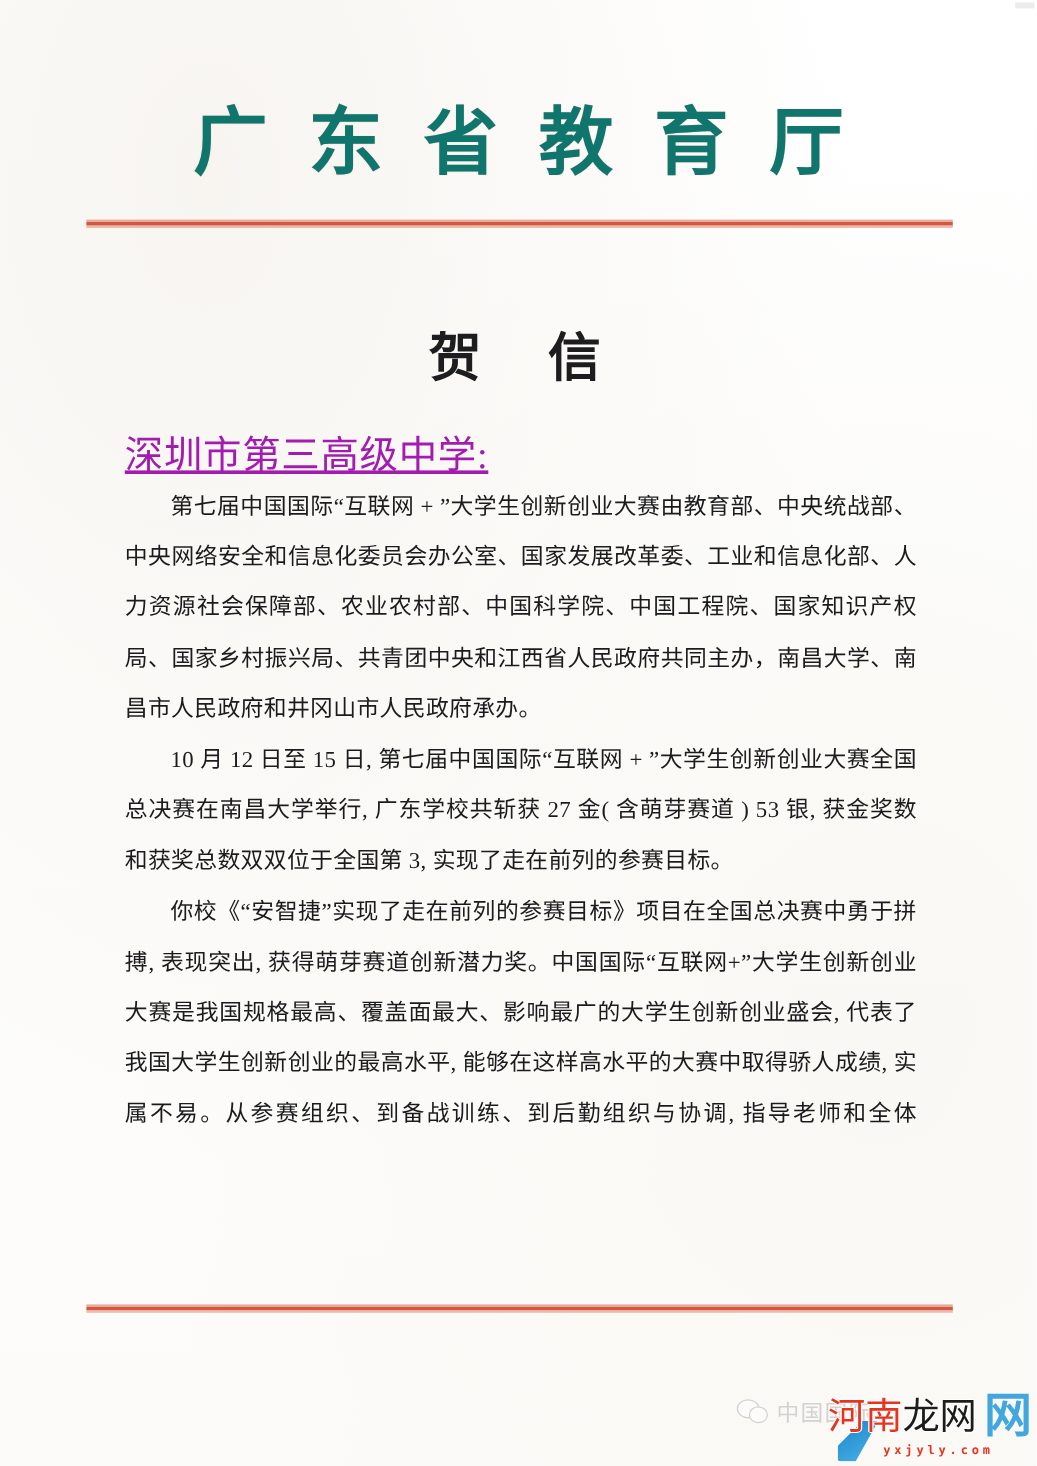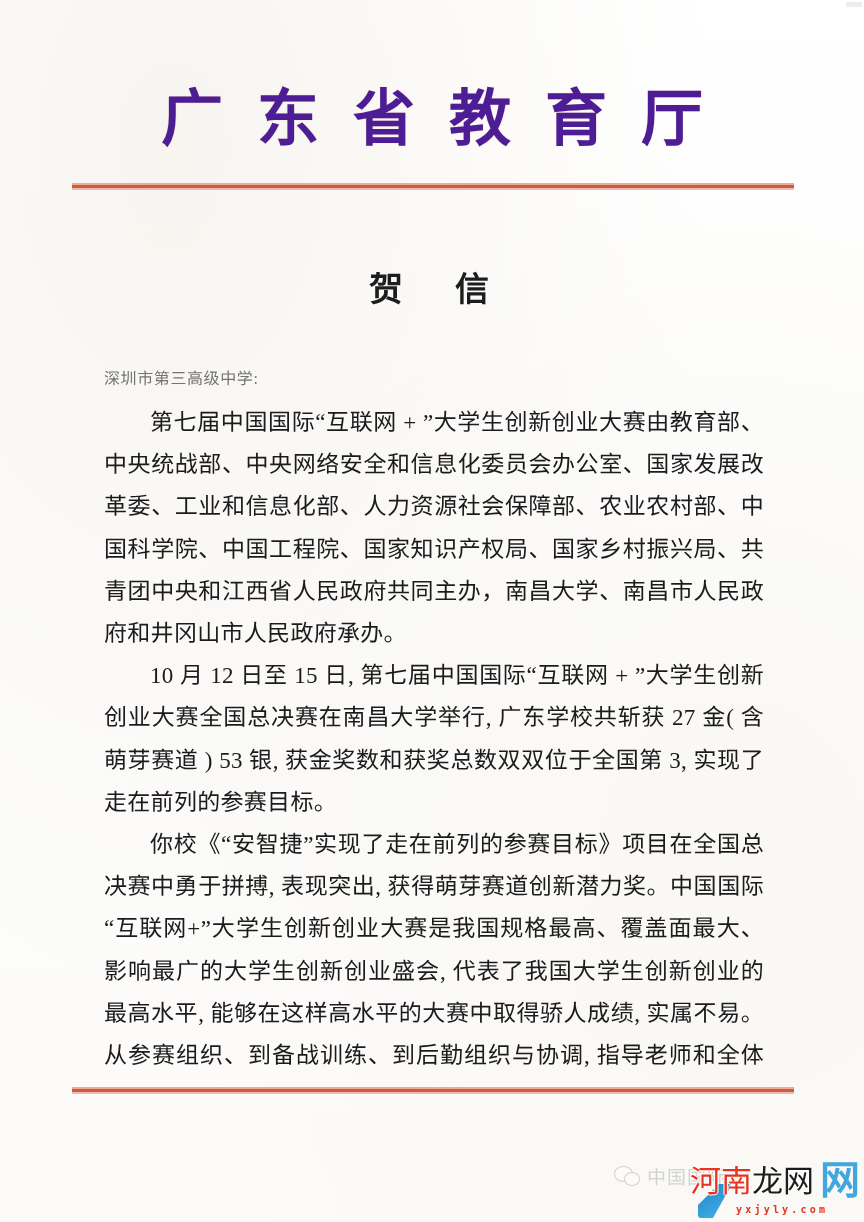--- a/index.html
+++ b/index.html
@@ -36,21 +36,21 @@
     left: 0;
     right: 0;
     top: 86px;
     text-align: center;
   }
   .letterhead-title {
     font-family: "DejaVu Serif", "Liberation Serif", serif;
     font-size: 62px;
     line-height: 1.05;
     font-weight: 700;
-    color: #4c1d95;
+    color: #0f766e;
     letter-spacing: 34px;
     text-indent: 34px;
     white-space: nowrap;
     text-shadow: 0 0 1px rgba(205,70,45,0.35);
   }
 
   .rule-top {
     position: absolute;
     left: 72px;
     width: 722px;
@@ -87,43 +87,44 @@
   }
 
   
   .doc-title {
     position: absolute;
     left: 0;
     right: 6px;
     top: 262px;
     text-align: center;
     font-family: "DejaVu Serif", "Liberation Serif", serif;
-    font-size: 34px;
+    font-size: 44px;
     font-weight: 700;
     color: #1d1d1f;
     letter-spacing: 20px;
     text-indent: 20px;
   }
 
   
   .body-block {
     position: absolute;
     left: 104px;
     top: 357px;
     width: 660px;
   }
   .salutation {
-    font-size: 16px;
+    font-size: 32px;
     line-height: 44px;
-    color: #737373;
+    color: #a21caf;
     letter-spacing: .6px;
     margin-bottom: 1px;
+    text-decoration: underline;
   }
   .para {
-    font-size: 23px;
+    font-size: 19px;
     line-height: 42.2px;
     color: #1b1b1d;
     text-align: justify;
     text-justify: inter-ideograph;
     text-indent: 2em;
     letter-spacing: .3px;
     margin: 0;
   }
   .para.last-open::after {
     content: "";

